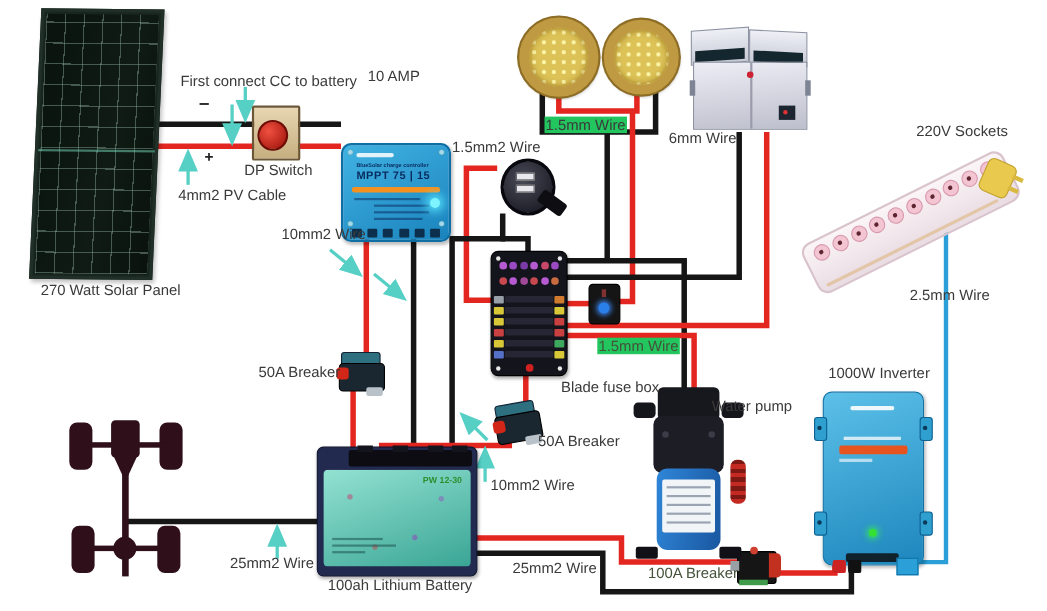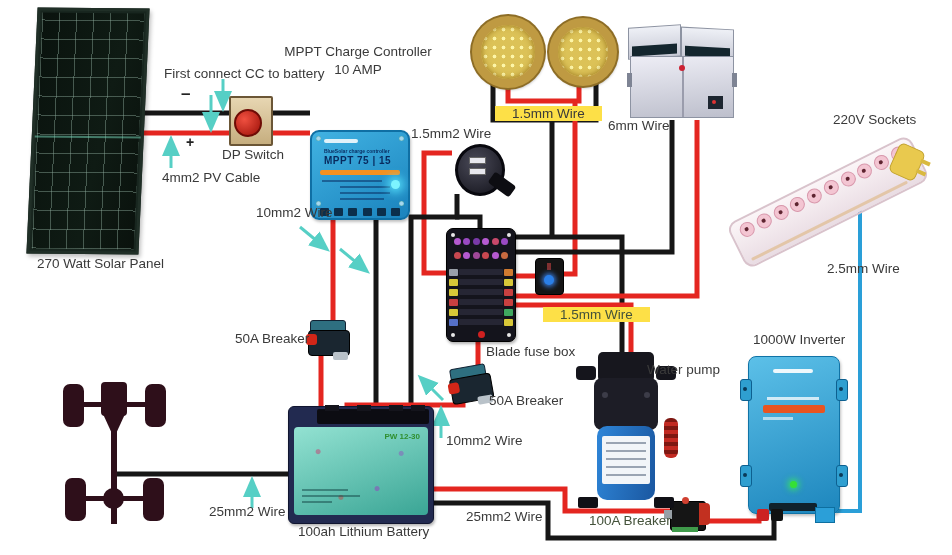--- a/index.html
+++ b/index.html
@@ -1,21 +1,21 @@
 <!DOCTYPE html>
 <html><head>
 <meta charset="utf-8">
 <style>
   html,body{margin:0;padding:0;background:#fff;}
   #canvas{position:relative;width:952px;height:555px;background:#fff;overflow:hidden;
           font-family:"Liberation Sans",sans-serif;}
   #wires{position:absolute;left:0;top:0;width:952px;height:555px;}
   .comp{position:absolute;}
   .lbl{position:absolute;font-size:13.5px;color:#3a3a3a;white-space:nowrap;z-index:30;}
-  .lbl.bg{background:#fde047;padding:0 17px;}
+  .lbl.bg{background:#22c55e;padding:0 1px;}
   .lbl.green{color:#44523a;}
   .sign{font-weight:bold;font-size:17px;color:#222;}
   .ctr{text-align:center;}
   
   #solar{left:32px;top:8px;width:106px;height:240px;background:#18261f;border:3px solid #202f27;
          transform:skewX(-2deg) rotate(.6deg);box-shadow:2px 3px 4px rgba(0,0,0,.25);}
   #solar .cells{position:absolute;inset:2px;
      background-image:
        repeating-linear-gradient(90deg, rgba(140,170,155,.45) 0 1px, transparent 1px 17px),
        repeating-linear-gradient(0deg, rgba(140,170,155,.45) 0 1px, transparent 1px 19px),
@@ -437,30 +437,29 @@
     <div class="pc diff" style="left:48px;top:110px"></div>
     <div class="pc" style="left:56px;top:122px;width:6px;height:24px"></div>
   </div>
 
   <div class="lbl" style="left:164px;top:66px">First connect CC to battery</div>
   <div class="lbl sign" style="left:181px;top:84px">–</div>
   <div class="lbl sign" style="left:186px;top:134px;font-size:14px">+</div>
   <div class="lbl" style="left:222px;top:147px">DP Switch</div>
   <div class="lbl" style="left:162px;top:170px">4mm2 PV Cable</div>
   <div class="lbl" style="left:37px;top:256px">270 Watt Solar Panel</div>
-  <div class="lbl ctr" style="left:283px;top:44px;width:150px">MPPT Charge Controller</div>
   <div class="lbl ctr" style="left:283px;top:62px;width:150px">10 AMP</div>
   <div class="lbl" style="left:411px;top:126px">1.5mm2 Wire</div>
   <div class="lbl bg" style="left:495px;top:106px">1.5mm Wire</div>
   <div class="lbl" style="left:608px;top:118px">6mm Wire</div>
   <div class="lbl" style="left:833px;top:112px">220V Sockets</div>
   <div class="lbl" style="left:827px;top:261px">2.5mm Wire</div>
   <div class="lbl" style="left:256px;top:205px">10mm2 Wire</div>
   <div class="lbl" style="left:235px;top:331px">50A Breaker</div>
-  <div class="lbl" style="left:486px;top:344px">Blade fuse box</div>
+  <div class="lbl" style="left:510px;top:344px">Blade fuse box</div>
   <div class="lbl green bg" style="left:543px;top:307px">1.5mm Wire</div>
   <div class="lbl" style="left:489px;top:393px">50A Breaker</div>
   <div class="lbl" style="left:446px;top:433px">10mm2 Wire</div>
   <div class="lbl" style="left:647px;top:362px">Water pump</div>
   <div class="lbl" style="left:753px;top:332px">1000W Inverter</div>
   <div class="lbl" style="left:209px;top:504px">25mm2 Wire</div>
   <div class="lbl" style="left:298px;top:524px">100ah Lithium Battery</div>
   <div class="lbl" style="left:466px;top:509px">25mm2 Wire</div>
   <div class="lbl green" style="left:589px;top:513px">100A Breaker</div>
 

